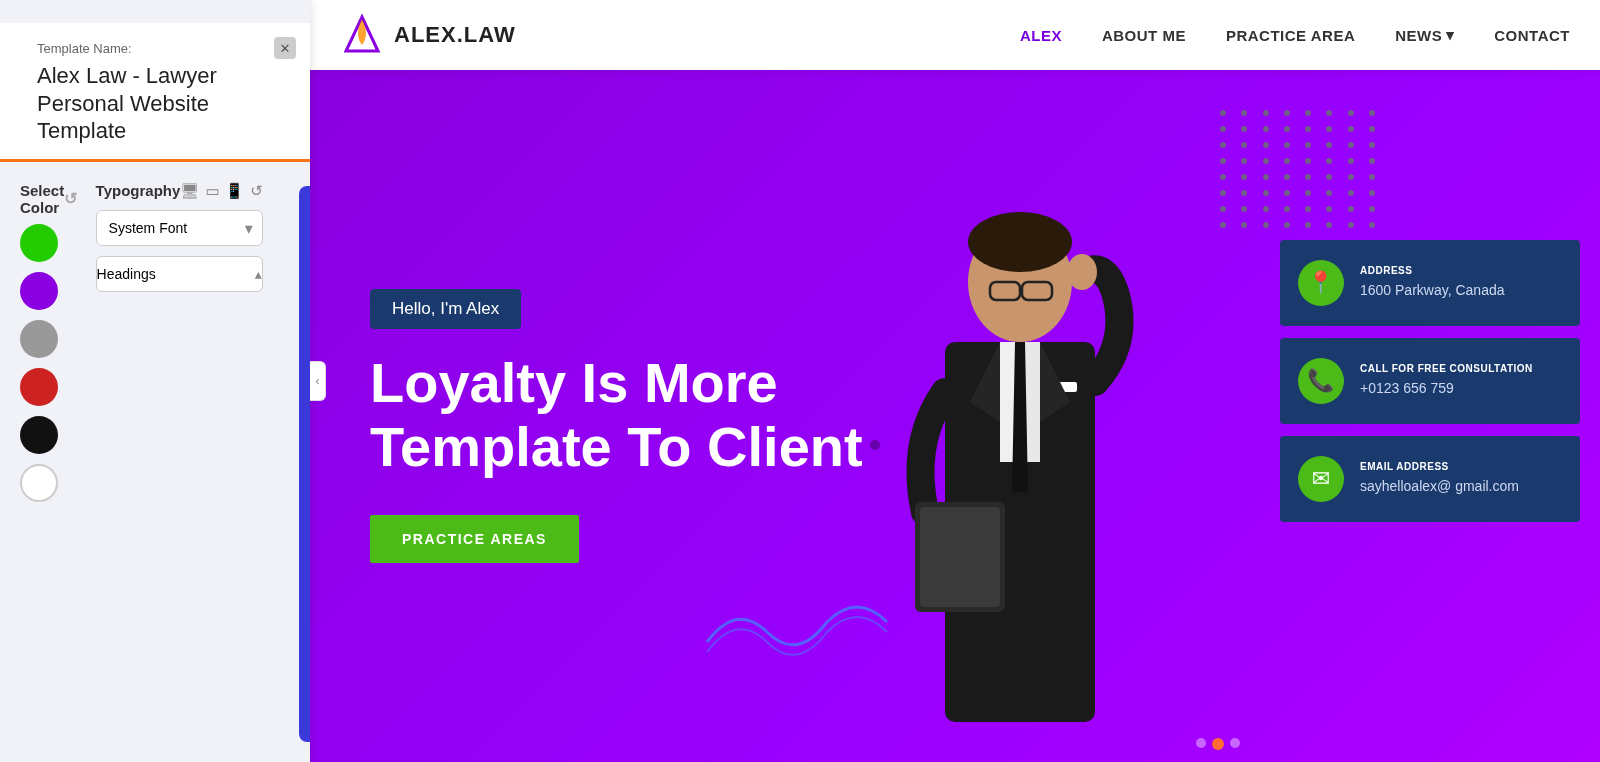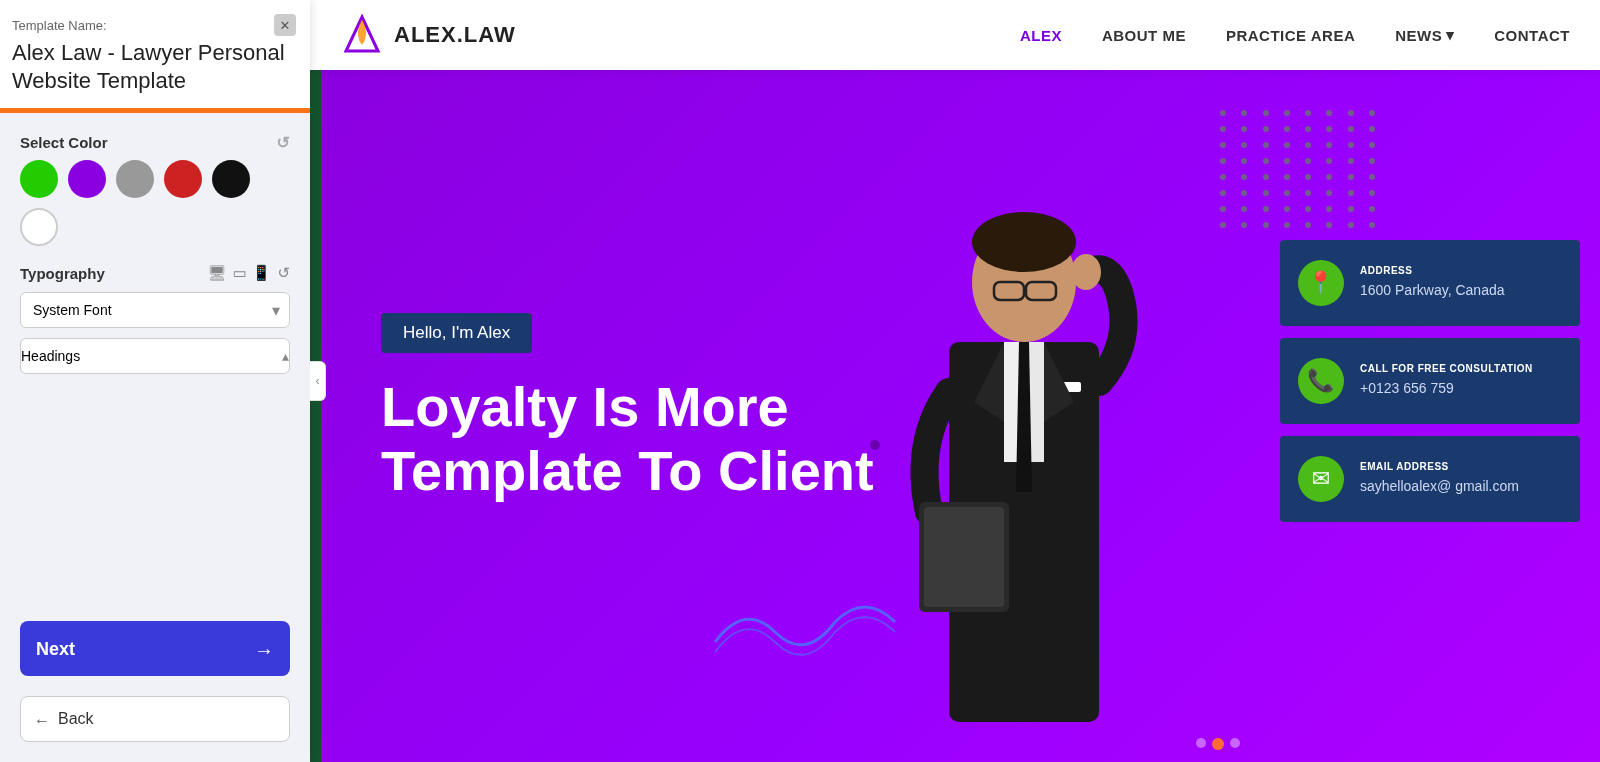--- a/index.html
+++ b/index.html
@@ -11,23 +11,24 @@
       min-width: 310px;
       background: #f0f2f7;
       display: flex;
       flex-direction: column;
       position: relative;
       z-index: 10;
       box-shadow: 2px 0 8px rgba(0,0,0,0.1);
     }
     .panel-header {
       background: #fff;
-      padding: 18px 20px 14px 12px;
-      border-bottom: 5px solid #f97316;
+      padding: 18px 20px 14px 37px;
+      border-bottom: 3px solid #f97316;
       position: relative;
+      margin-top: 23px;
     }
     .panel-template-label {
       font-size: 13px;
       color: #666;
       margin-bottom: 6px;
     }
     .panel-template-title {
       font-size: 22px;
       font-weight: 400;
       color: #222;
@@ -61,21 +62,21 @@
       display: flex; align-items: center; justify-content: center;
       cursor: pointer;
       z-index: 20;
       color: #888;
       font-size: 12px;
     }
     .panel-body {
       padding: 20px;
       flex: 1;
       display: flex;
-      flex-direction: column;
+      flex-direction: row;
       gap: 18px;
       overflow-y: auto;
     }
     .section-label {
       font-size: 15px;
       font-weight: 600;
       color: #333;
       display: flex;
       align-items: center;
       justify-content: space-between;
@@ -226,21 +227,20 @@
       display: flex; align-items: center; gap: 4px; text-align: right;
     }
 
     
     .hero {
       position: absolute;
       top: 70px; left: 0; right: 0; bottom: 0;
       background: linear-gradient(135deg, #8a00e0 0%, #9900ff 60%, #b000ff 100%);
       display: flex;
       align-items: stretch;
-      margin-left: 11px;
     }
     .hero-left {
       flex: 1;
       padding: 60px 40px 40px 60px;
       display: flex;
       flex-direction: column;
       justify-content: center;
       position: relative;
     }
     .hello-badge {
@@ -483,20 +483,21 @@
         NEWS <span>▾</span>
       </a>
       <a class="nav-link">CONTACT</a>
     </div>
   </nav>
 
   <div class="hero">
     <div class="hero-left">
       <div class="hello-badge">Hello, I'm Alex</div>
       <h1 class="hero-heading">Loyalty Is More Template To Client</h1>
+      <button class="practice-btn">PRACTICE AREAS</button>
 
       <div class="dots-decor">
         <div class="dot-grid">
           <span></span>
             <span></span>
             <span></span>
             <span></span>
             <span></span>
             <span></span>
             <span></span>

